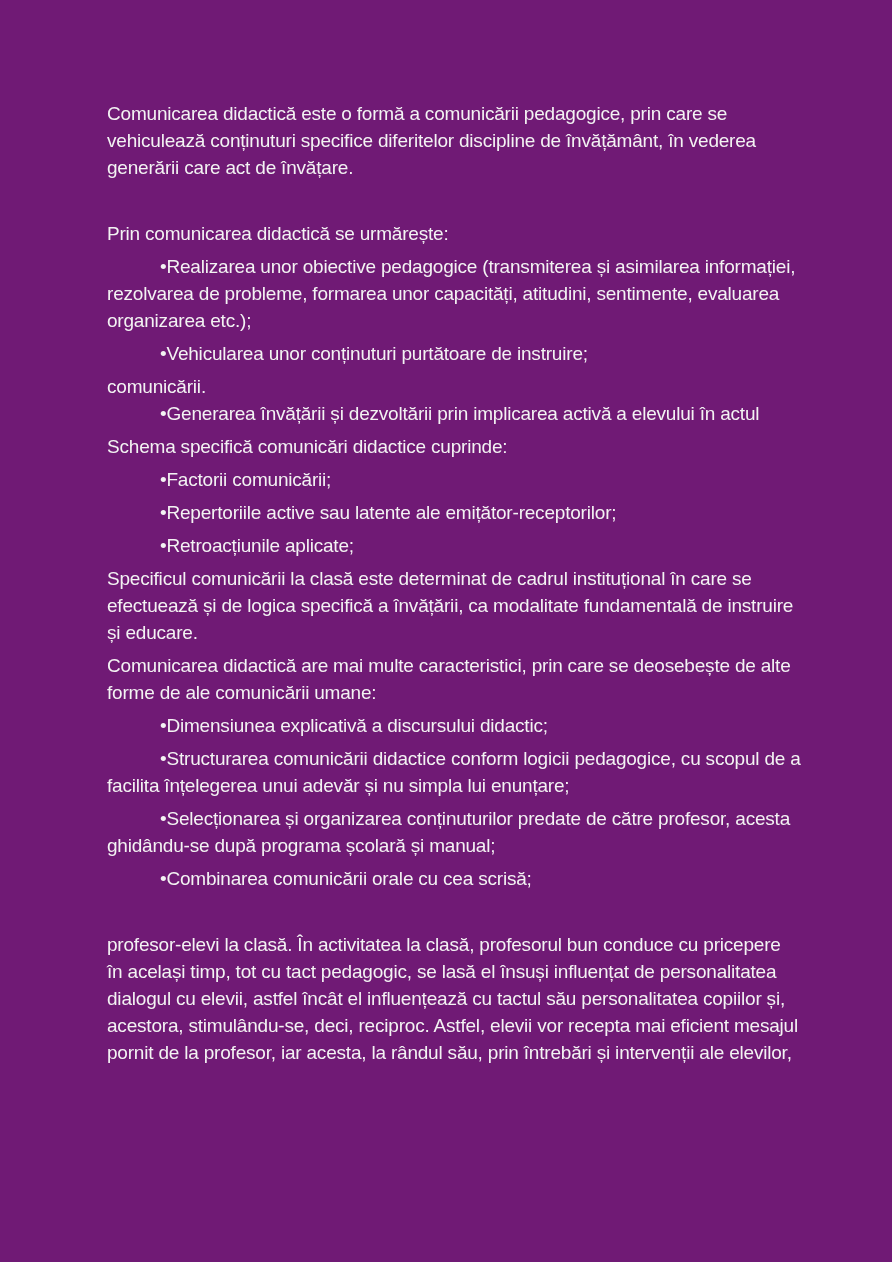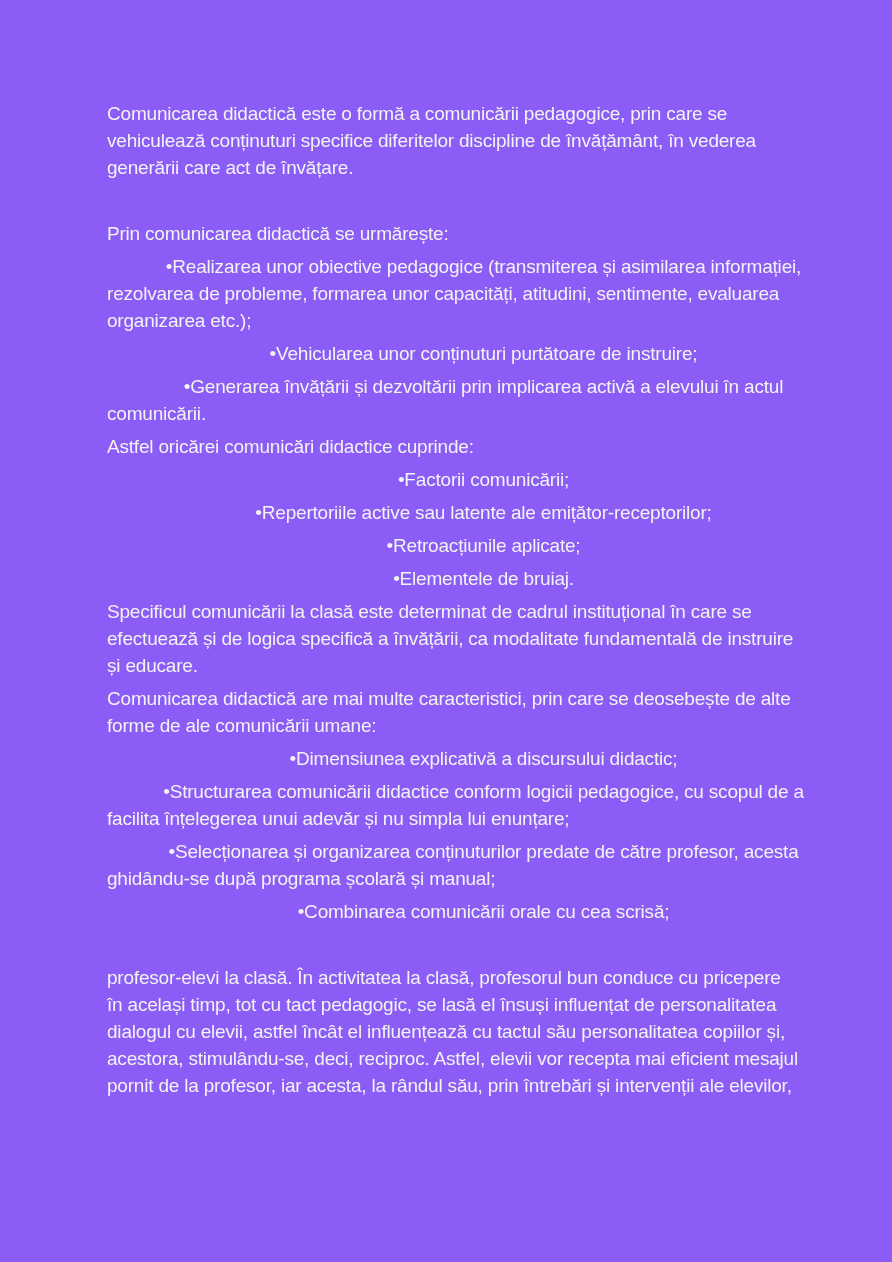--- a/index.html
+++ b/index.html
@@ -5,21 +5,21 @@
 <style>
   html, body {
     margin: 0;
     padding: 0;
     background: #1a1a1a;
   }
   .page {
     position: relative;
     width: 892px;
     height: 1262px;
-    background: #8b5cf6;
+    background: #701a75;
     overflow: hidden;
     font-family: "Liberation Sans", "DejaVu Sans", sans-serif;
     color: #f3f3f3;
     font-size: 19px;
     letter-spacing: -0.2px;
   }
   .content {
     position: absolute;
     left: 107px;
     top: 100px;
@@ -30,21 +30,20 @@
   }
   .block.spacer {
     height: 27px;
   }
   .line {
     line-height: 27px;
     white-space: pre;
   }
   .line.bullet-first {
     padding-left: 53px;
-    text-align: center;
   }
   .footer {
     position: absolute;
     top: 1164px;
     left: 0;
     width: 100%;
     text-align: right;
     font-weight: bold;
     font-size: 15px;
     line-height: 20px;
@@ -69,37 +68,34 @@
       </div>
       <div class="block bullet">
         <div class="line bullet-first">•Realizarea unor obiective pedagogice (transmiterea și asimilarea informației,</div>
         <div class="line">rezolvarea de probleme, formarea unor capacități, atitudini, sentimente, evaluarea</div>
         <div class="line">organizarea etc.);</div>
       </div>
       <div class="block bullet">
         <div class="line bullet-first">•Vehicularea unor conținuturi purtătoare de instruire;</div>
       </div>
       <div class="block bullet">
+        <div class="line">comunicării.</div>
         <div class="line bullet-first">•Generarea învățării și dezvoltării prin implicarea activă a elevului în actul</div>
-        <div class="line">comunicării.</div>
       </div>
       <div class="block paragraph">
-        <div class="line">Astfel oricărei comunicări didactice cuprinde:</div>
+        <div class="line">Schema specifică comunicări didactice cuprinde:</div>
       </div>
       <div class="block bullet">
         <div class="line bullet-first">•Factorii comunicării;</div>
       </div>
       <div class="block bullet">
         <div class="line bullet-first">•Repertoriile active sau latente ale emițător-receptorilor;</div>
       </div>
       <div class="block bullet">
         <div class="line bullet-first">•Retroacțiunile aplicate;</div>
-      </div>
-      <div class="block bullet">
-        <div class="line bullet-first">•Elementele de bruiaj.</div>
       </div>
       <div class="block paragraph">
         <div class="line">Specificul comunicării la clasă este determinat de cadrul instituțional în care se</div>
         <div class="line">efectuează și de logica specifică a învățării, ca modalitate fundamentală de instruire</div>
         <div class="line">și educare.</div>
       </div>
       <div class="block paragraph">
         <div class="line">Comunicarea didactică are mai multe caracteristici, prin care se deosebește de alte</div>
         <div class="line">forme de ale comunicării umane:</div>
       </div>

